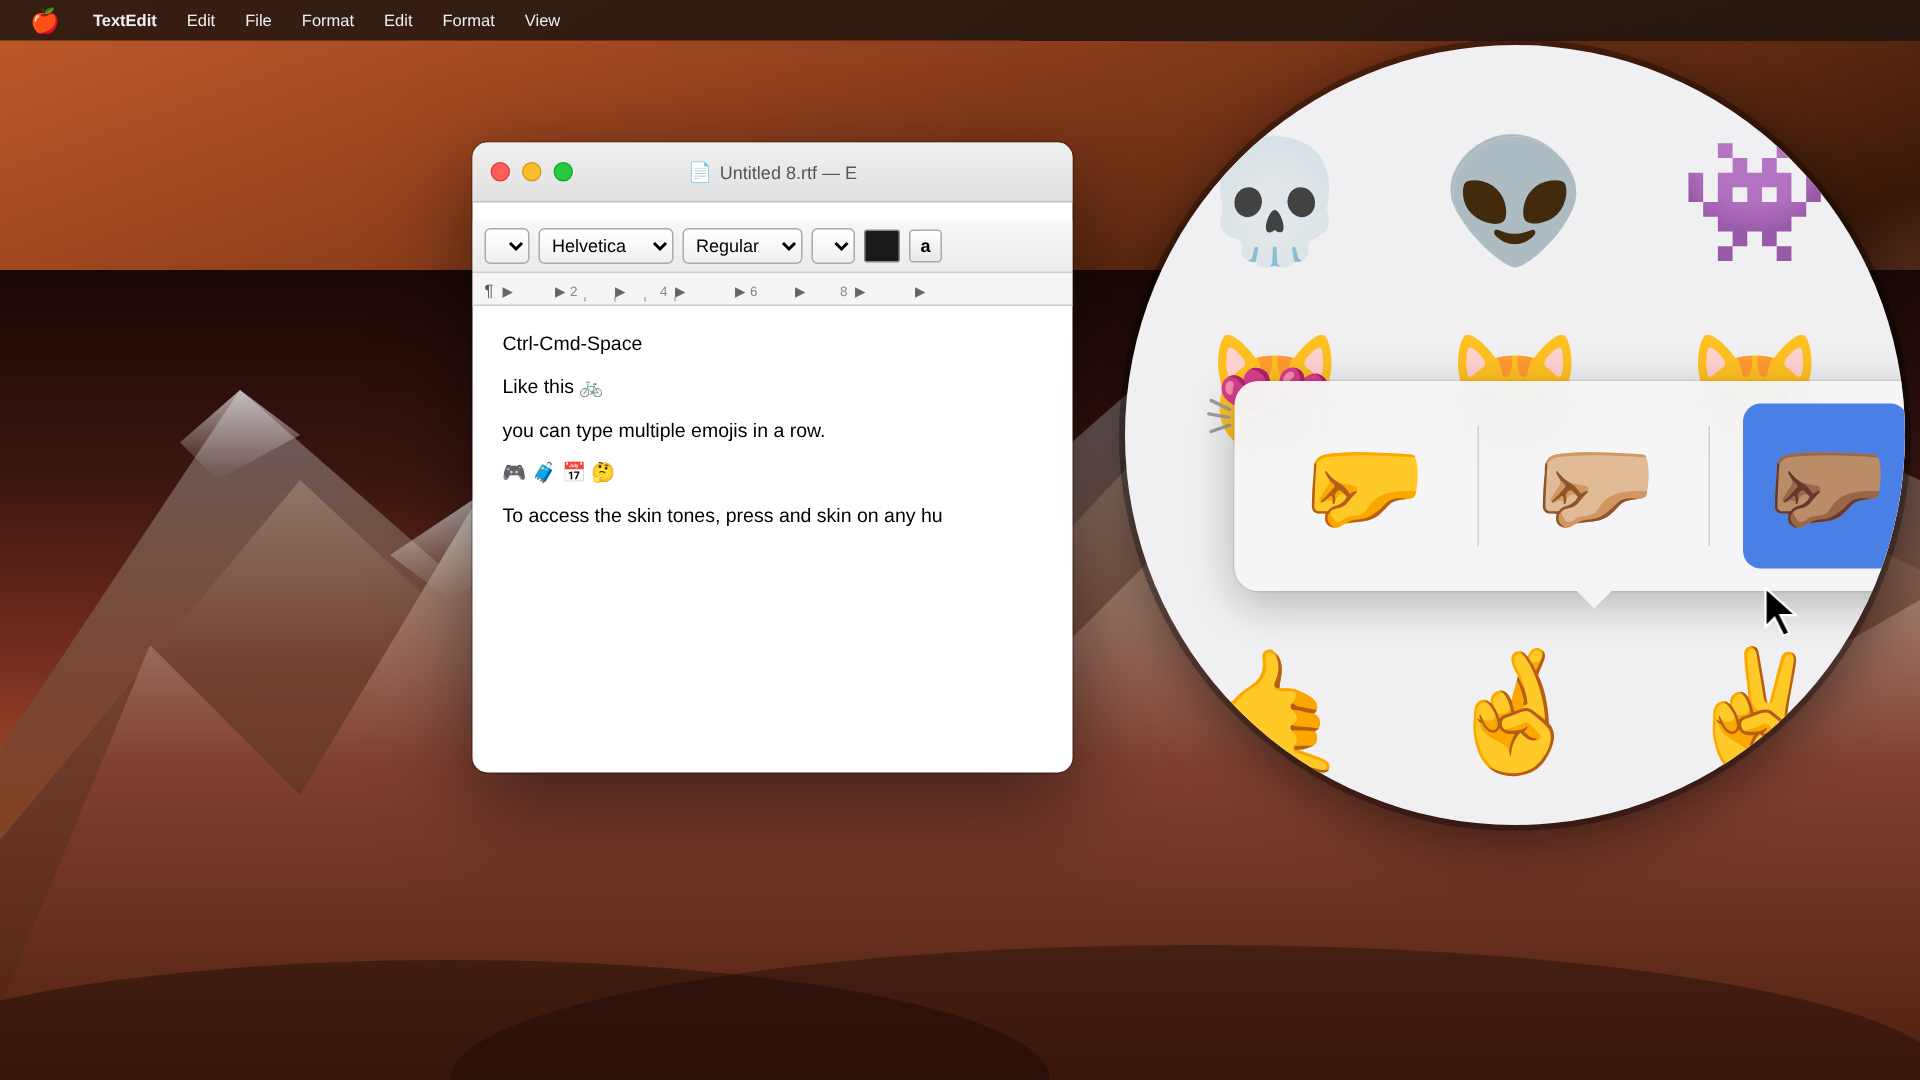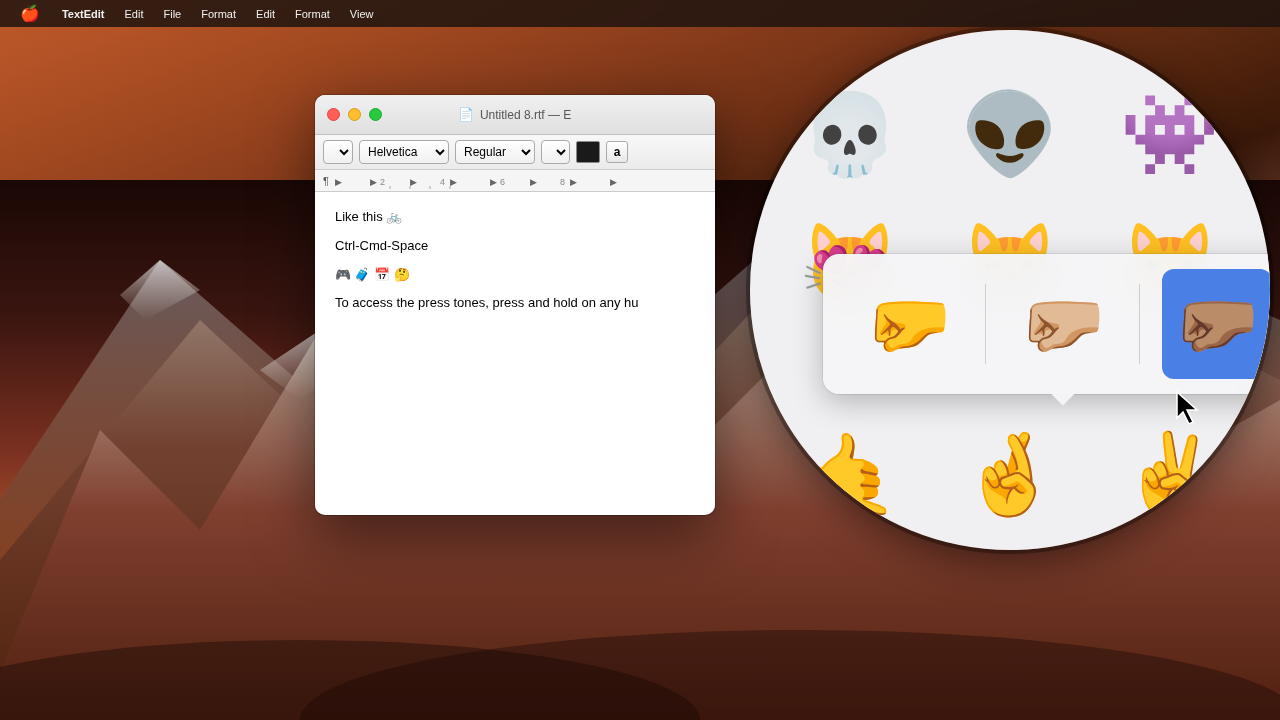--- a/index.html
+++ b/index.html
@@ -124,20 +124,21 @@
 
     
     #window-toolbar {
       height: 35px;
       background: linear-gradient(180deg, #f8f8f8 0%, #ebebeb 100%);
       border-bottom: 1px solid #ccc;
       display: flex;
       align-items: center;
       padding: 0 8px;
       gap: 6px;
+      margin-top: 12px;
     }
 
     .toolbar-select {
       height: 24px;
       font-size: 12px;
       border: 1px solid #aaa;
       border-radius: 4px;
       background: linear-gradient(180deg, #fff 0%, #f0f0f0 100%);
       padding: 0 4px;
       cursor: pointer;
@@ -447,24 +448,25 @@
       <text x="240" y="14" font-size="9" fill="#888">8</text>
 
       <line x1="70" y1="15" x2="70" y2="18" stroke="#aaa" stroke-width="1"></line>
       <line x1="90" y1="15" x2="90" y2="18" stroke="#aaa" stroke-width="1"></line>
       <line x1="110" y1="15" x2="110" y2="18" stroke="#aaa" stroke-width="1"></line>
       <line x1="130" y1="15" x2="130" y2="18" stroke="#aaa" stroke-width="1"></line>
     </svg>
   </div>
 
   <div id="document-content">
+    <div class="doc-line">Ctrl-Cmd-Space</div>
     <div class="doc-line">Like this 🚲</div>
-    <div class="doc-line">Ctrl-Cmd-Space</div>
+    <div class="doc-line">you can type multiple emojis in a row.</div>
     <div class="doc-line">🎮 🧳 📅 🤔</div>
-    <div class="doc-line">To access the press tones, press and hold on any hu</div>
+    <div class="doc-line">To access the skin tones, press and skin on any hu</div>
   </div>
 
 </div>
 
 <div id="zoom-circle">
   <div id="zoom-bg">
 
     <div class="emoji-row">
       <div class="emoji-cell">💀</div>
       <div class="emoji-cell">👽</div>

